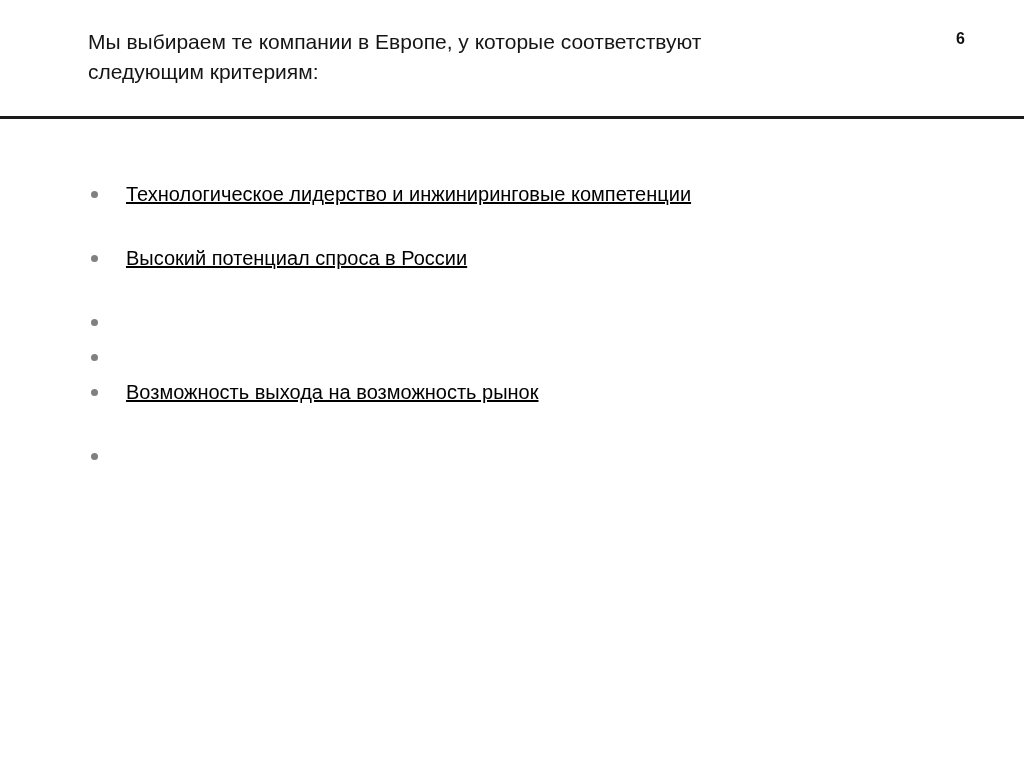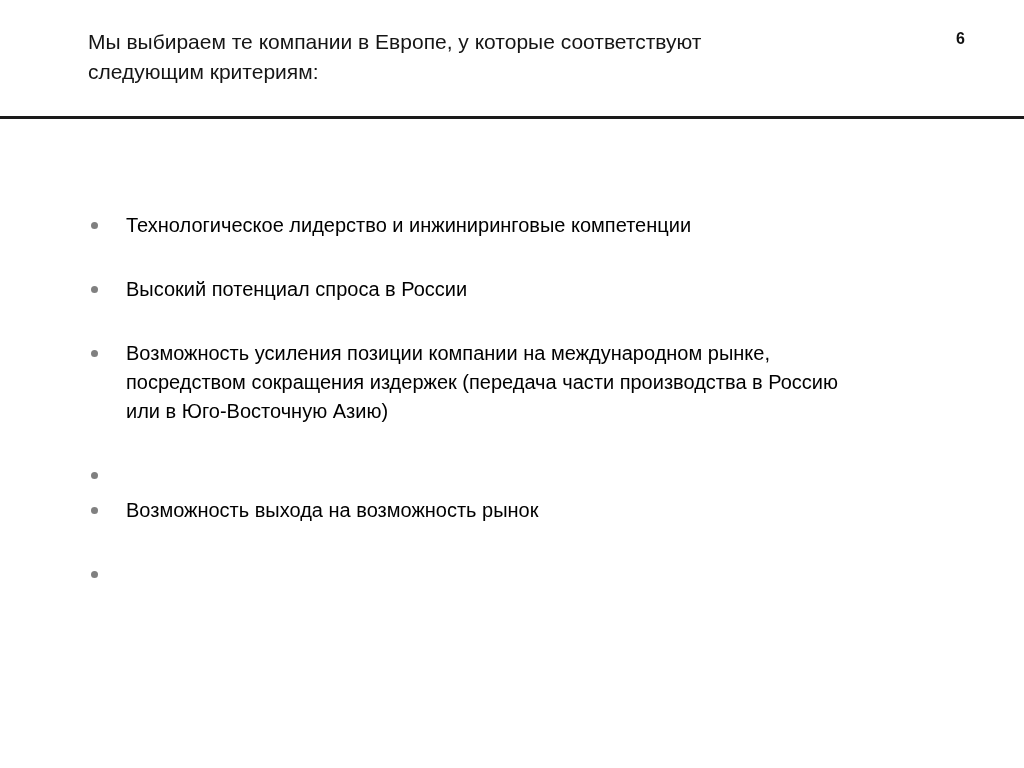--- a/index.html
+++ b/index.html
@@ -22,22 +22,22 @@
   .page-number{
     position:absolute;left:956px;top:30px;
     font-size:16px;font-weight:bold;color:#111;
   }
   .rule{position:absolute;left:0;width:1024px;background:#1a1a1a;}
   .rule.top{top:116px;height:3px;}
   .rule.bottom{top:695px;height:4px;background:#111;}
 
   
   .bullets{
-    position:absolute;left:90px;top:211px;width:870px;
-    list-style:none;margin:0;padding:0;
+    position:absolute;left:90px;top:180px;width:870px;
+    list-style:none;margin:0;padding:0;text-decoration:underline;
   }
   .bullets li{
     display:flex;
     margin:0 0 35px 0;
   }
   .bullet-dot{
     flex:0 0 36px;
     position:relative;
   }
   .bullet-dot::after{
@@ -105,23 +105,20 @@
         <span class="bullet-text">Технологическое лидерство и инжиниринговые компетенции</span>
       </li>
 
       <li>
         <span class="bullet-dot"></span>
         <span class="bullet-text">Высокий потенциал спроса в России</span>
       </li>
 
       <li>
         <span class="bullet-dot"></span>
-        <span class="bullet-text">Возможность усиления позиции компании на международном рынке,
-посредством сокращения издержек (передача части производства в Россию
-или в Юго-Восточную Азию)</span>
       </li>
 
       <li>
         <span class="bullet-dot"></span>
       </li>
 
       <li>
         <span class="bullet-dot"></span>
         <span class="bullet-text">Возможность выхода на возможность рынок</span>
       </li>

